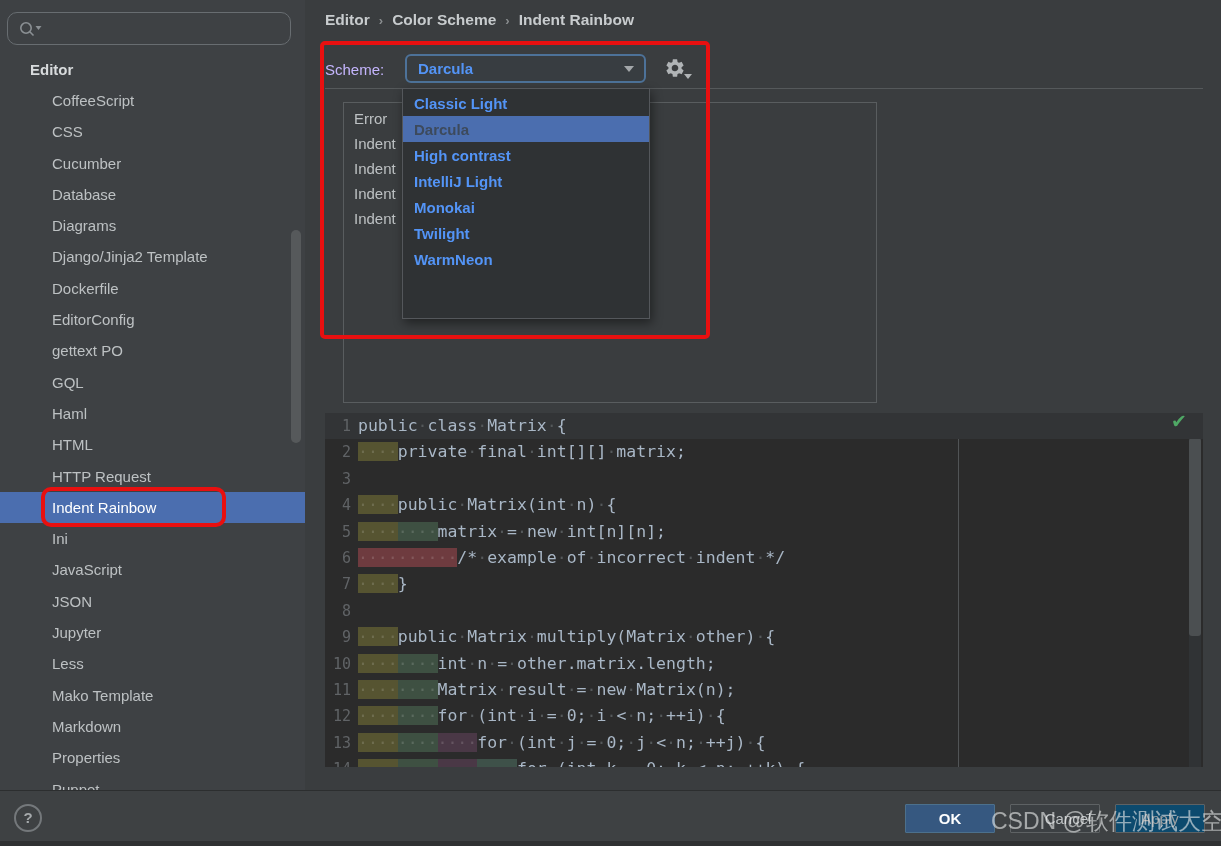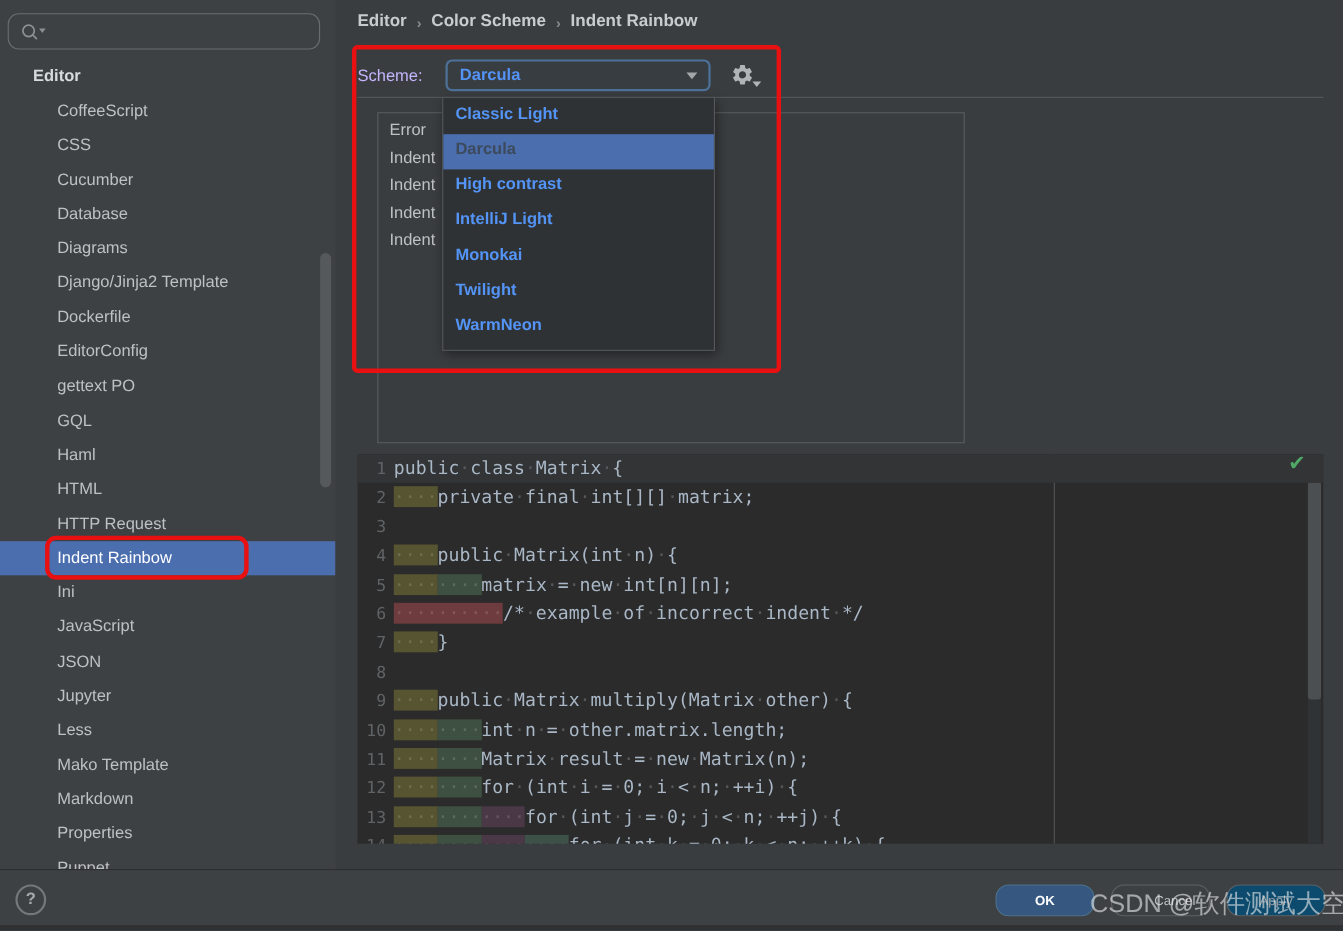--- a/index.html
+++ b/index.html
@@ -38,21 +38,21 @@
   .gear{position:absolute;left:664px;top:57px;width:26px;height:26px;cursor:pointer;}
   .gear-arrow{position:absolute;left:20px;top:17px;width:0;height:0;border-left:4px solid transparent;border-right:4px solid transparent;border-top:5px solid #B0B4B6;}
   .hsep{position:absolute;left:325px;top:88px;width:878px;height:1px;background:#55595B;}
   
   .attr-panel{position:absolute;left:343px;top:102px;width:534px;height:301px;box-sizing:border-box;
     border:1px solid #595D5F;padding-top:3px;}
   .attr-item{height:25px;line-height:25px;padding-left:10px;font-size:15px;color:#BDC1C3;white-space:nowrap;overflow:hidden;}
   
   .popup{position:absolute;left:402px;top:88px;width:248px;height:231px;box-sizing:border-box;
     background:#2F3234;border:1px solid #54575B;box-shadow:2px 4px 10px rgba(0,0,0,.45);z-index:20;padding-top:1px;}
-  .popup-item{height:32px;line-height:28.6px;padding-left:11px;font-weight:bold;font-size:15px;
+  .popup-item{height:26px;line-height:28.6px;padding-left:11px;font-weight:bold;font-size:15px;
     color:var(--scheme-link-blue,#5394F6);cursor:pointer;}
   .popup-item.selected{background:var(--selection-blue,#4B6EAF);color:#3D4A5C;}
   
   .editor{position:absolute;left:325px;top:413px;width:878px;height:354px;background:#2B2B2B;overflow:hidden;
     font-family:"DejaVu Sans Mono",monospace;font-size:16.5px;}
   .margin-guide{position:absolute;left:633px;top:0;width:1px;height:354px;background:#515456;}
   .code-row{display:flex;height:26.4px;line-height:26.4px;white-space:pre;position:relative;}
   .code-row.active{background:#323436;}
   .ln{width:26px;text-align:right;margin-right:7px;color:#606366;font-size:15px;flex:none;}
   .code{white-space:pre;color:var(--code-text,#A9B7C6);}
@@ -64,22 +64,22 @@
   .seg-i4{background:var(--indent4,#3E5149);}
   .seg-err{background:var(--indent-error,#6E3B3F);}
   .checkmark{position:absolute;right:16px;top:-3px;color:var(--checkmark-green,#4FA865);font-size:19px;font-weight:bold;z-index:5;font-family:"DejaVu Sans",sans-serif;}
   .ed-scroll-track{position:absolute;right:2px;top:16px;width:12px;height:338px;background:#303335;}
   .ed-scroll-thumb{position:absolute;right:2px;top:25px;width:12px;height:198px;background:#4B4F51;border-radius:3px;}
   
   .footer{position:absolute;left:0;top:790px;width:1221px;height:56px;background:#3E4143;box-sizing:border-box;
     border-top:1px solid #2C2E2F;box-shadow:inset 0 -5px 0 #2F3132;}
   .help{position:absolute;left:14px;top:13px;width:28px;height:28px;box-sizing:border-box;border:2px solid #74787B;
     border-radius:50%;color:#A6AAAC;font-weight:bold;font-size:15px;text-align:center;line-height:24px;cursor:pointer;}
-  .btn{position:absolute;top:13px;width:90px;height:29px;box-sizing:border-box;border-radius:12px;
-    display:flex;align-items:center;justify-content:center;font-size:12px;cursor:pointer;}
+  .btn{position:absolute;top:13px;width:90px;height:29px;box-sizing:border-box;border-radius:1px;
+    display:flex;align-items:center;justify-content:center;font-size:15px;cursor:pointer;}
   .btn-ok{left:905px;background:var(--ok-button-blue,#365880);border:1px solid #4C708C;color:#FDFEFE;font-weight:bold;}
   .btn-cancel{left:1010px;background:#3C4043;border:1px solid #5E6264;color:#BFC3C5;padding-left:26px;}
   .btn-apply{left:1115px;background:#0c4a6e;border:1px solid #5E6264;color:#9EA2A4;}
   .watermark{position:absolute;left:991px;top:806px;font-size:23px;color:rgba(230,232,233,0.62);z-index:60;
     white-space:nowrap;pointer-events:none;}
   
   .annotation-1{position:absolute;left:320px;top:41px;width:390px;height:298px;box-sizing:border-box;
     border:4px solid var(--annotation-red,#E81010);border-radius:5px;z-index:70;pointer-events:none;}
   .annotation-2{position:absolute;left:41px;top:487px;width:185px;height:40px;box-sizing:border-box;
     border:4px solid var(--annotation-red,#E81010);border-radius:10px;z-index:70;pointer-events:none;}

